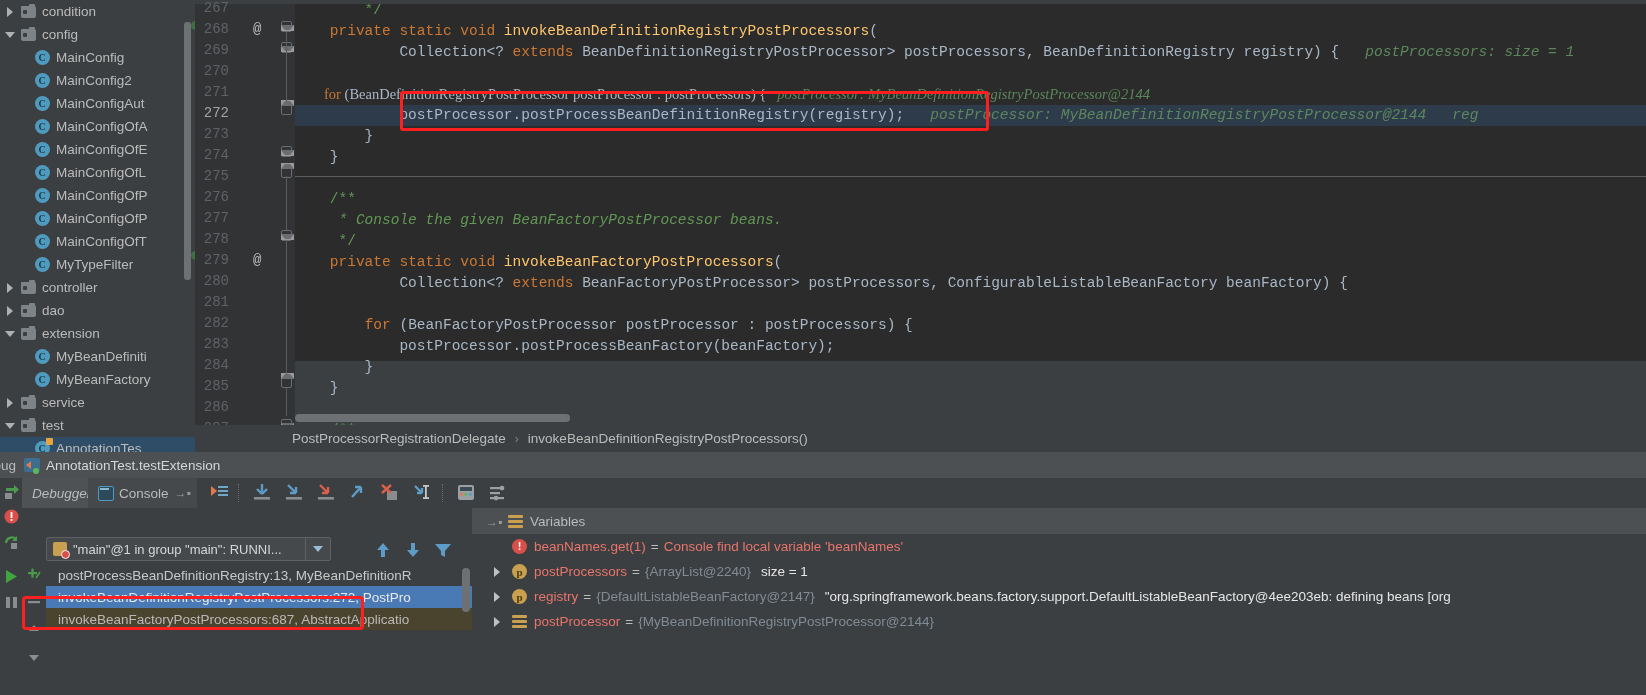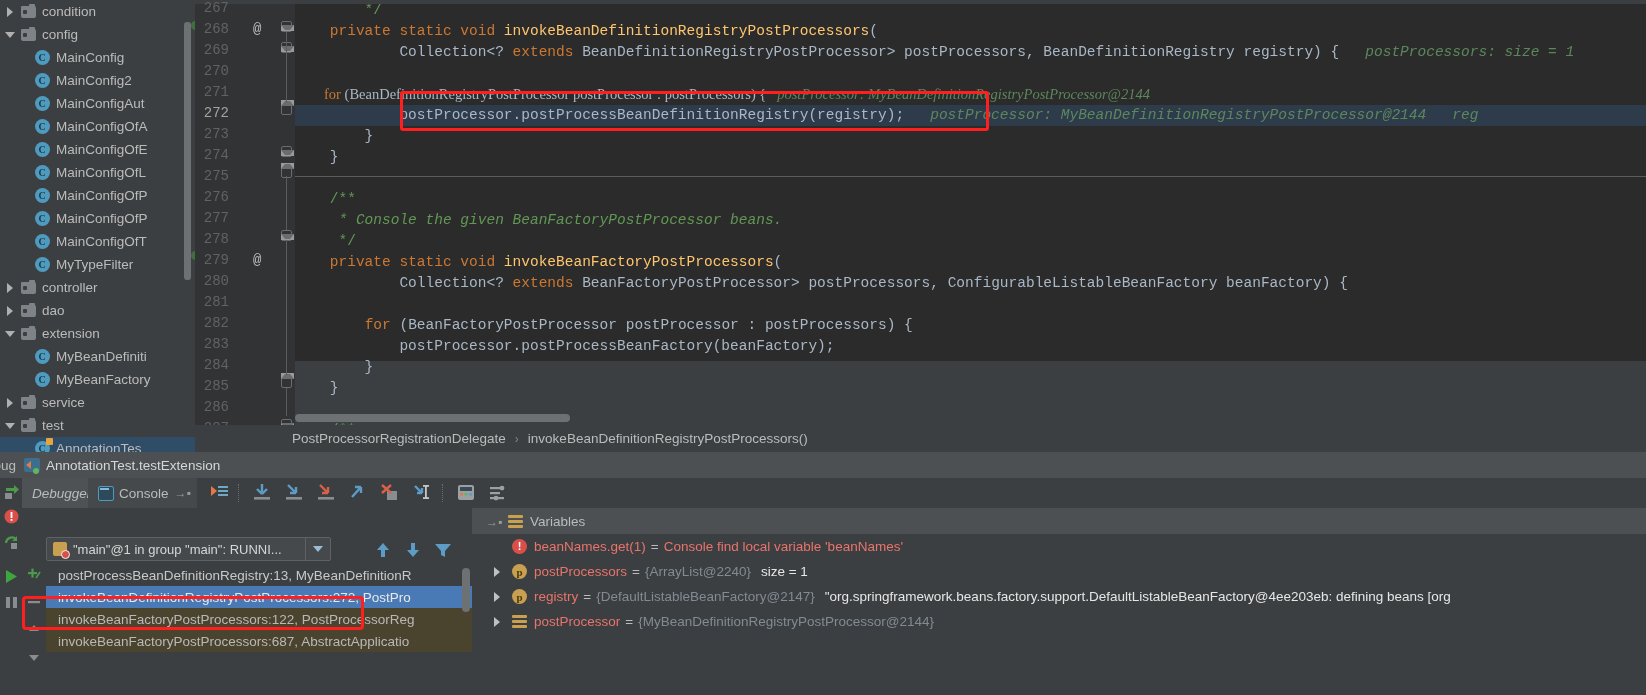--- a/index.html
+++ b/index.html
@@ -606,23 +606,20 @@
           </svg>
         </div>
       </div>
 
       <div id="frames-list">
           <div class="frow">
             <span>postProcessBeanDefinitionRegistry:13, MyBeanDefinitionR</span>
           </div>
           <div class="frow sel">
             <span>invokeBeanDefinitionRegistryPostProcessors:272, PostPro</span>
-          </div>
-          <div class="frow lib">
-            <span>invokeBeanFactoryPostProcessors:122, PostProcessorReg</span>
           </div>
           <div class="frow lib">
             <span>invokeBeanFactoryPostProcessors:687, AbstractApplicatio</span>
           </div>
         </div>
       <div id="frames-vscroll"></div>
     </div>
 
     <div id="vars-panel">
       <div id="vars-header">

